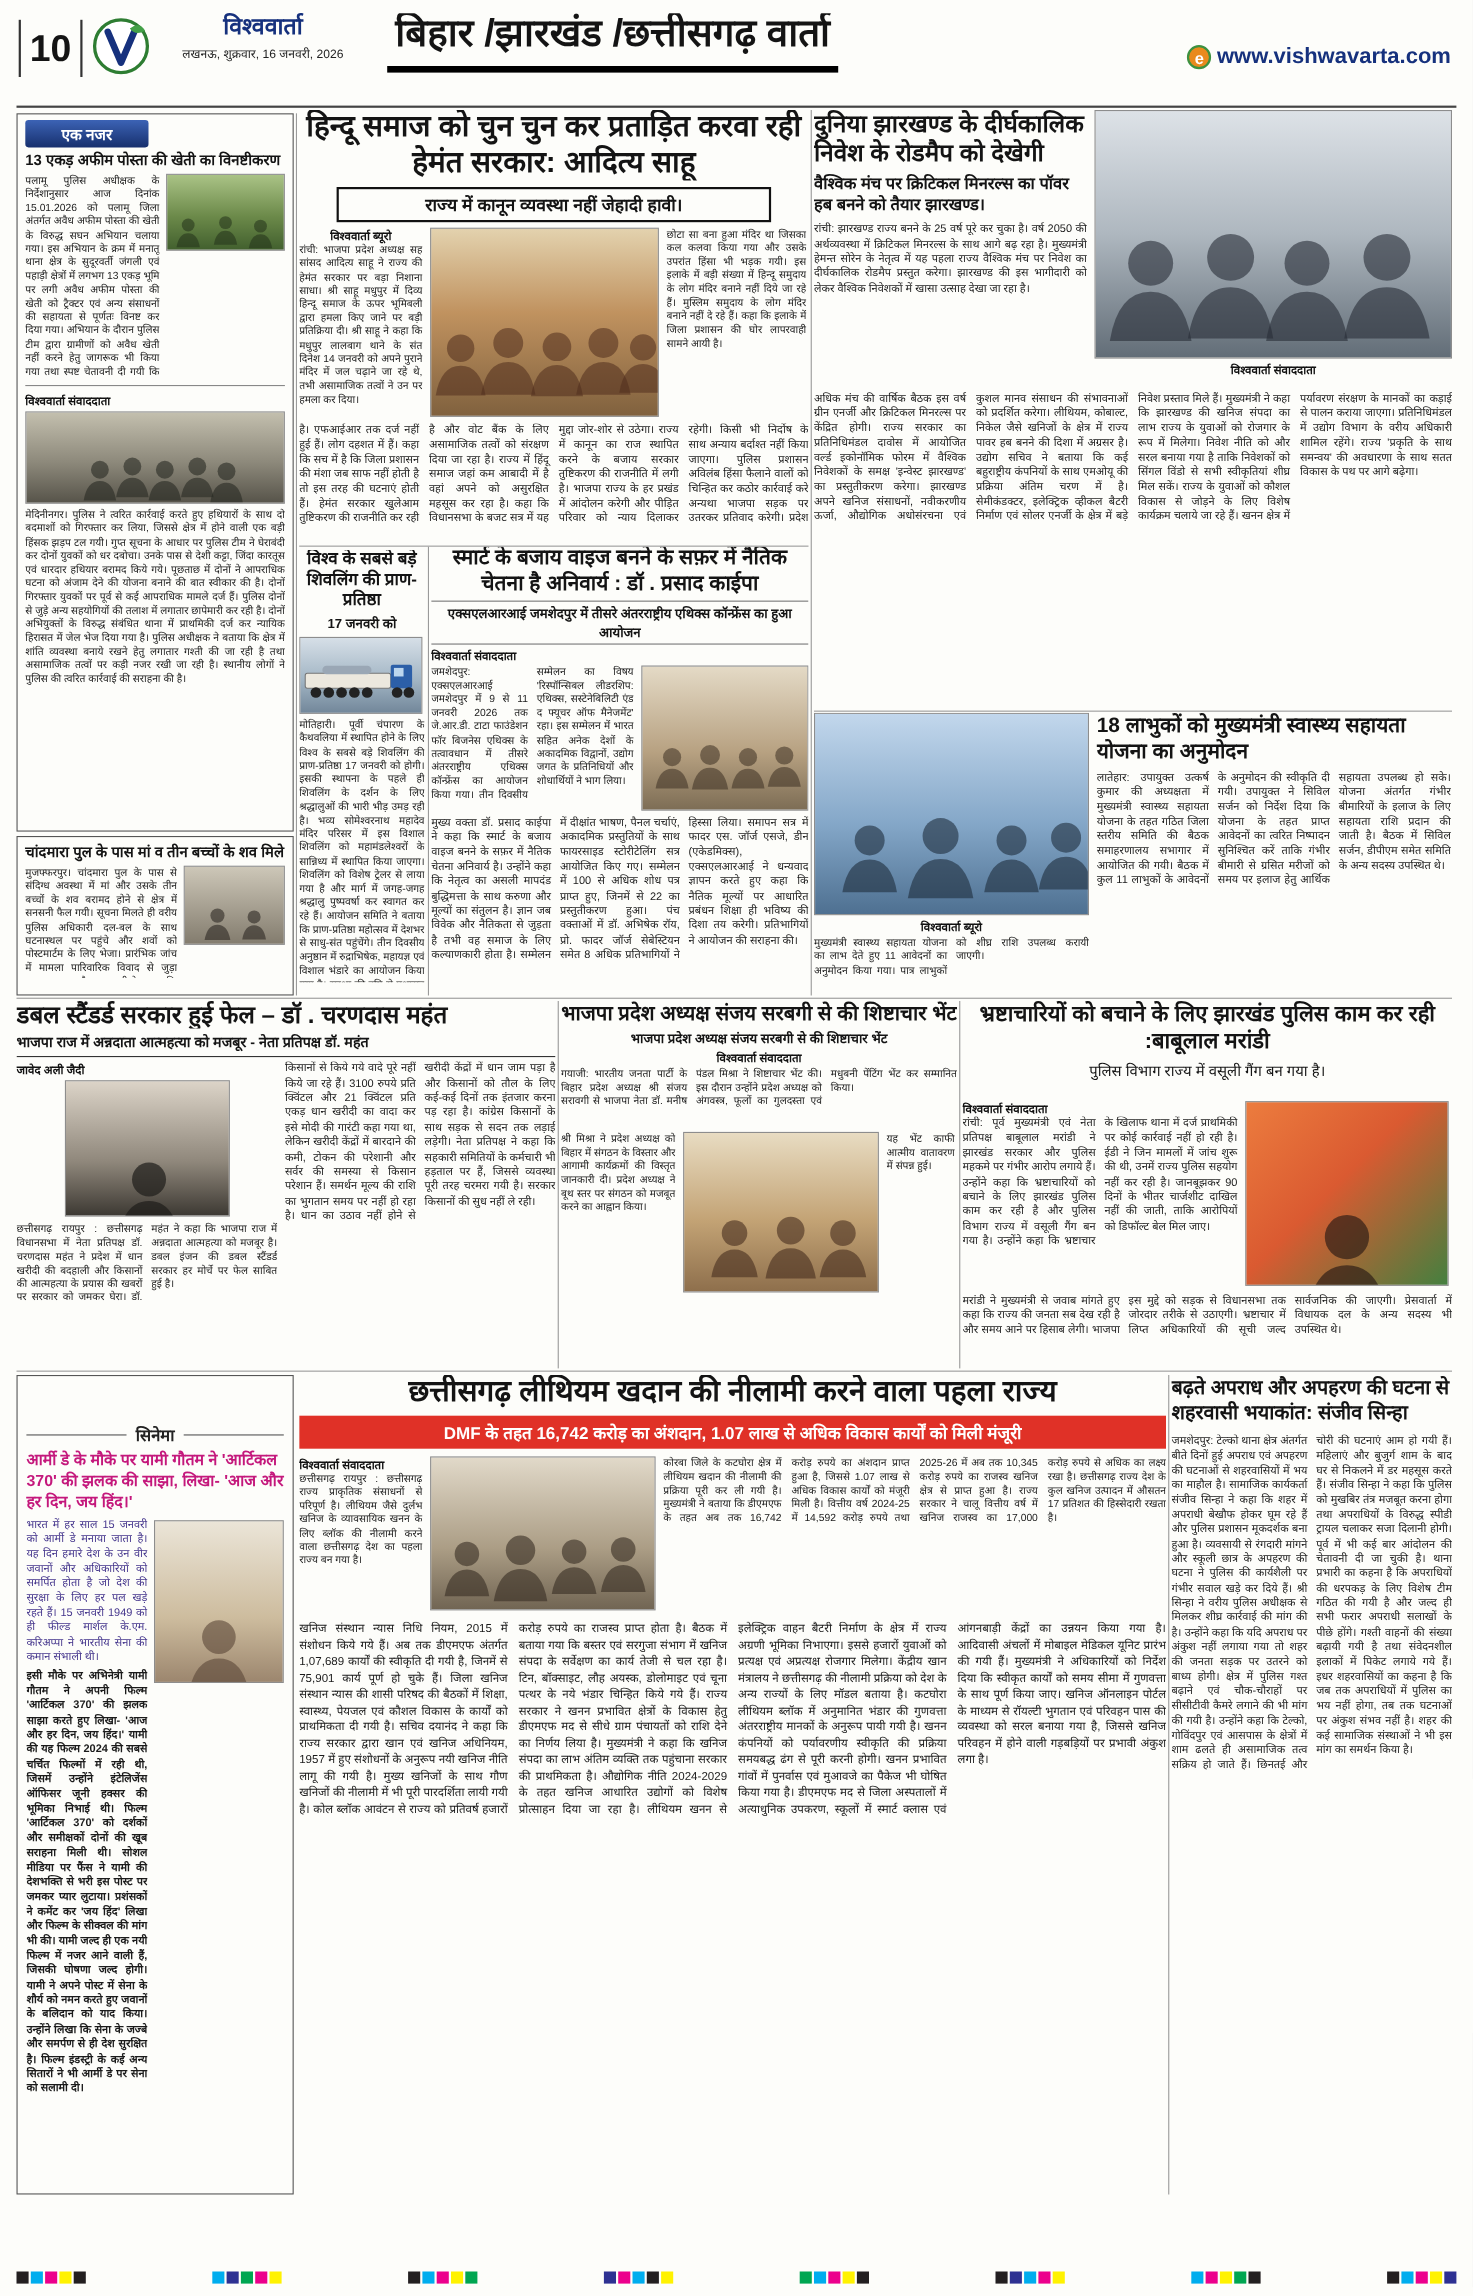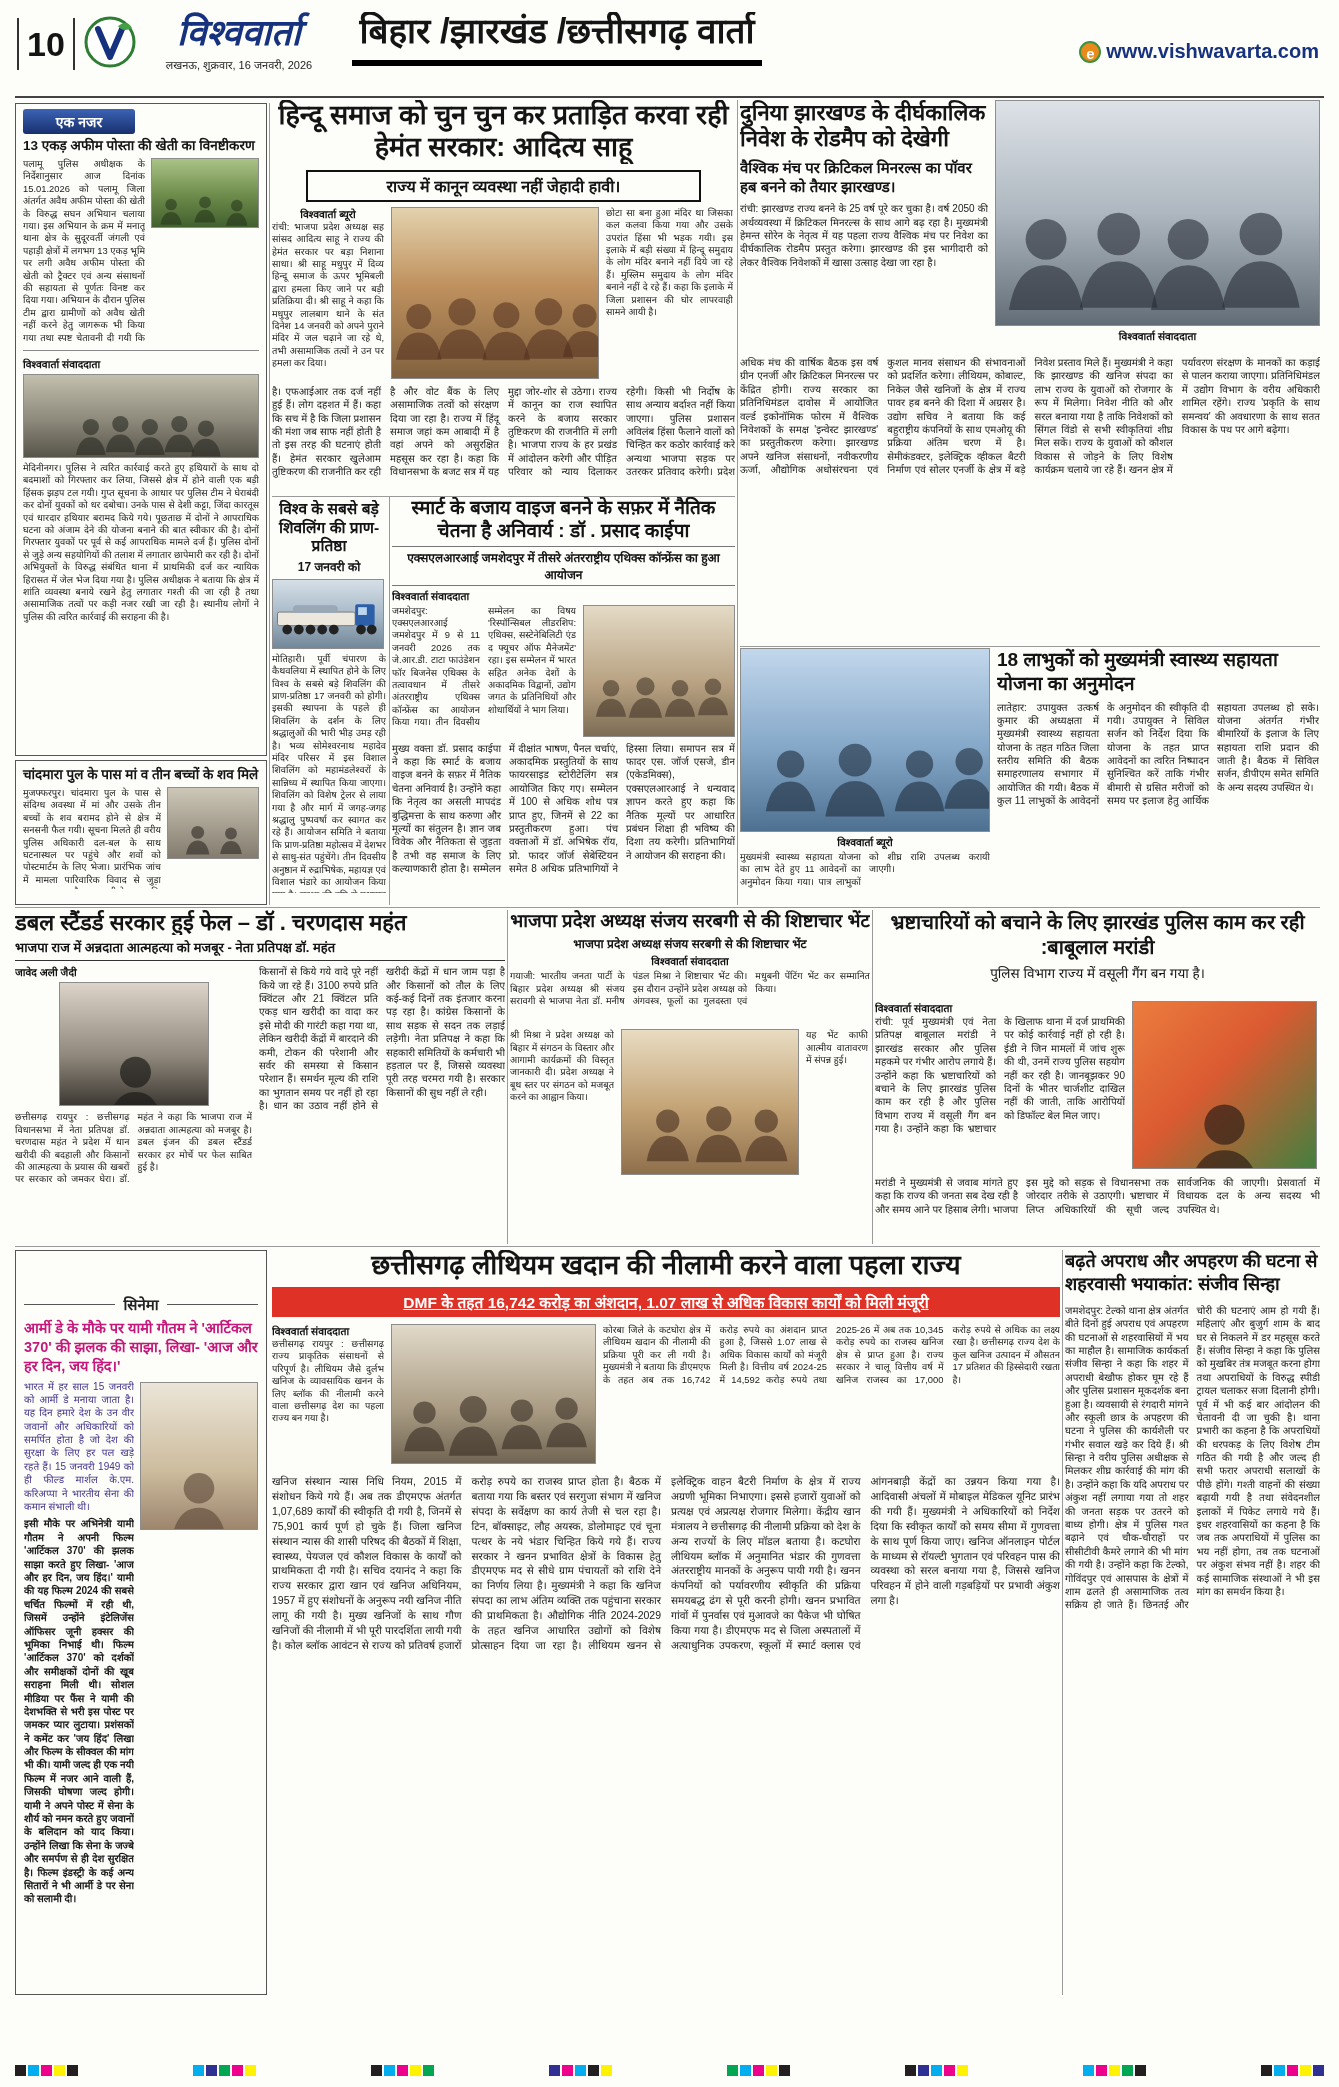--- a/index.html
+++ b/index.html
@@ -11,21 +11,21 @@
     overflow:hidden;
   }
   .abs { position:absolute; }
   .clip { overflow:hidden; }
 
   
   .hdr-num { left:17px; top:18px; width:58px; height:52px; font-size:34px; font-weight:bold;
              text-align:center; line-height:52px; border-left:2px solid #333; border-right:2px solid #333; }
   .hdr-logo { left:84px; top:16px; width:52px; height:52px; }
   .hdr-brand { left:144px; top:14px; width:190px; text-align:center; }
-  .hdr-brand .mast { font-size:36px; font-weight:bold; color:var(--masthead_blue,#16317d); line-height:1.05;font-style:italic; }
+  .hdr-brand .mast { font-size:21px; font-weight:bold; color:var(--masthead_blue,#16317d); line-height:1.05; }
   .hdr-brand .date { font-size:11px; color:#222; margin-top:5px; }
   .hdr-title { left:352px; top:12px; width:410px; text-align:center; font-size:35px; font-weight:bold;
                padding-bottom:9px; border-bottom:6px solid #000; line-height:1.1; }
   .hdr-site { right:20px; top:40px; font-size:20px; font-weight:bold; color:var(--masthead_blue,#16317d);
               display:flex; align-items:center; gap:5px; }
   .hdr-site .eicon { display:inline-block; width:22px; height:22px; border-radius:50%;
                      background:#e98a1d; color:#fff; font-size:15px; font-weight:bold;
                      text-align:center; line-height:22px; border:2px solid #3d9140; }
   .hdr-rule { left:15px; top:96px; width:1309px; height:0; border-top:2px solid #444; }
 
@@ -157,21 +157,21 @@
   .cin-label::before,.cin-label::after { content:""; flex:1; border-top:1.5px solid #555; }
   .cinema h2 { font-size:14.5px; line-height:1.3; font-weight:bold; color:var(--cinema_pink,#c4187c); margin:5px 0 4px; }
   .cinema .ph-yami { float:right; width:118px; height:148px; margin:2px 0 4px 6px; }
   .cin-b1 { color:#44358c; margin-bottom:4px; }
   .cin-b2 { height:470px;font-weight:bold; }
 
   
   .lithium { left:272px; top:1250px; width:788px; height:745px; }
   .lithium h1 { font-size:27px; font-weight:bold; text-align:center; line-height:1.15; }
   .li-banner { background:var(--banner_red,#e03127); color:#fff; font-size:15.5px; font-weight:bold;
-               text-align:center; padding:4px 0; margin:6px 0 7px;text-decoration:underline; }
+               text-align:center; padding:4px 0; margin:6px 0 7px; }
   .li-row { height:142px; }
   .li-row .lead { width:112px; }
   .li-row .photo { width:205px; height:140px; }
   .li-row .mid { flex:1; column-count:4; column-gap:9px; }
   .li-rest { margin-top:8px; height:520px; column-count:4; column-gap:10px;
              font-size:10.5px; line-height:1.42; }
 
   
   .crime { left:1065px; top:1250px; width:255px; height:745px; }
   .crime h2 { font-size:18px; line-height:1.3; font-weight:bold; }

